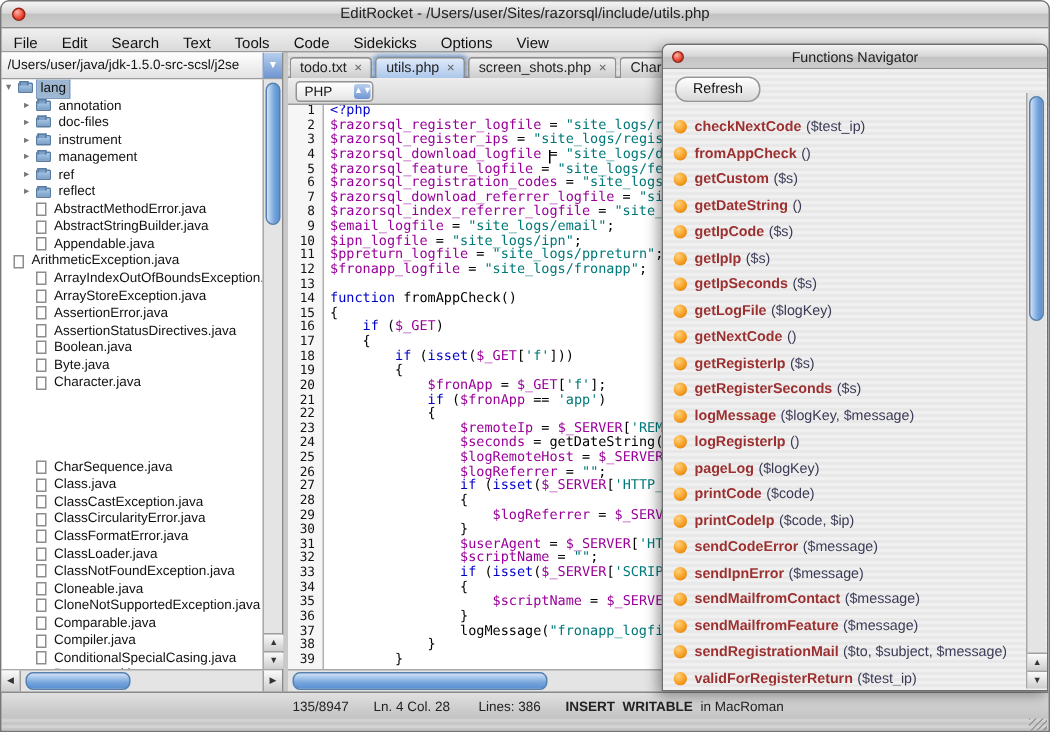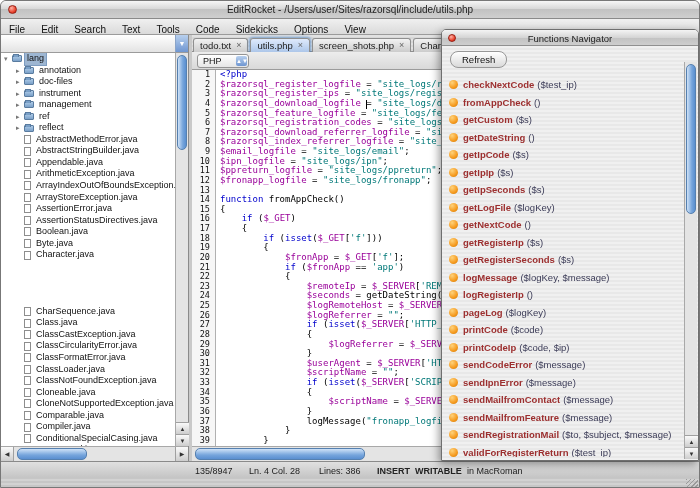--- a/index.html
+++ b/index.html
@@ -123,20 +123,21 @@
 
   <div class="titlebar">
     <span class="dot"></span>
     <span class="title-text">EditRocket  - /Users/user/Sites/razorsql/include/utils.php</span>
   </div>
 
   <div class="menubar"><span class="menu-item">File</span><span class="menu-item">Edit</span><span class="menu-item">Search</span><span class="menu-item">Text</span><span class="menu-item">Tools</span><span class="menu-item">Code</span><span class="menu-item">Sidekicks</span><span class="menu-item">Options</span><span class="menu-item">View</span></div>
 
   <div class="left-panel">
     <div class="path-combo">
+      <span class="path-text">/Users/user/java/jdk-1.5.0-src-scsl/j2se</span>
       <span class="combo-arrow">▼</span>
     </div>
     <div class="file-tree">
         <div class="tree-row selected" style="padding-left: 3px;">
           <span class="tri">▾</span>
           <span class="ticon folder"></span>
           <span class="tlabel">lang</span>
         </div>
         <div class="tree-row" style="padding-left: 15px;">
           <span class="tri">▸</span>
@@ -173,21 +174,21 @@
           <span class="tlabel">AbstractMethodError.java</span>
         </div>
         <div class="tree-row" style="padding-left: 15px;">
           <span class="ticon file"></span>
           <span class="tlabel">AbstractStringBuilder.java</span>
         </div>
         <div class="tree-row" style="padding-left: 15px;">
           <span class="ticon file"></span>
           <span class="tlabel">Appendable.java</span>
         </div>
-        <div class="tree-row" style="padding-left: 15px;">
+        <div class="tree-row" style="">
           <span class="ticon file"></span>
           <span class="tlabel">ArithmeticException.java</span>
         </div>
         <div class="tree-row" style="padding-left: 15px;">
           <span class="ticon file"></span>
           <span class="tlabel">ArrayIndexOutOfBoundsException.java</span>
         </div>
         <div class="tree-row" style="padding-left: 15px;">
           <span class="ticon file"></span>
           <span class="tlabel">ArrayStoreException.java</span>

